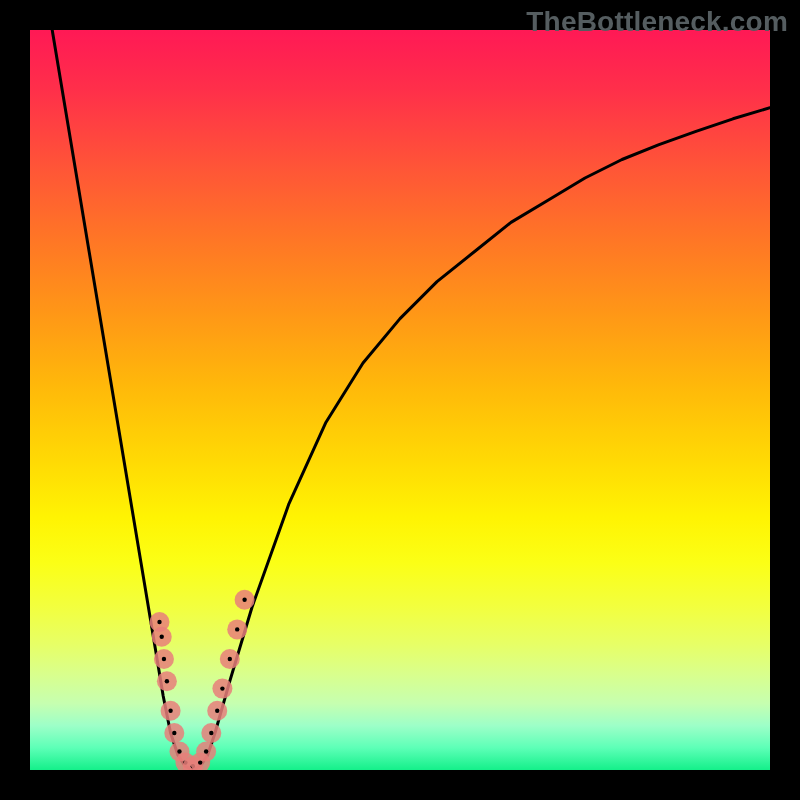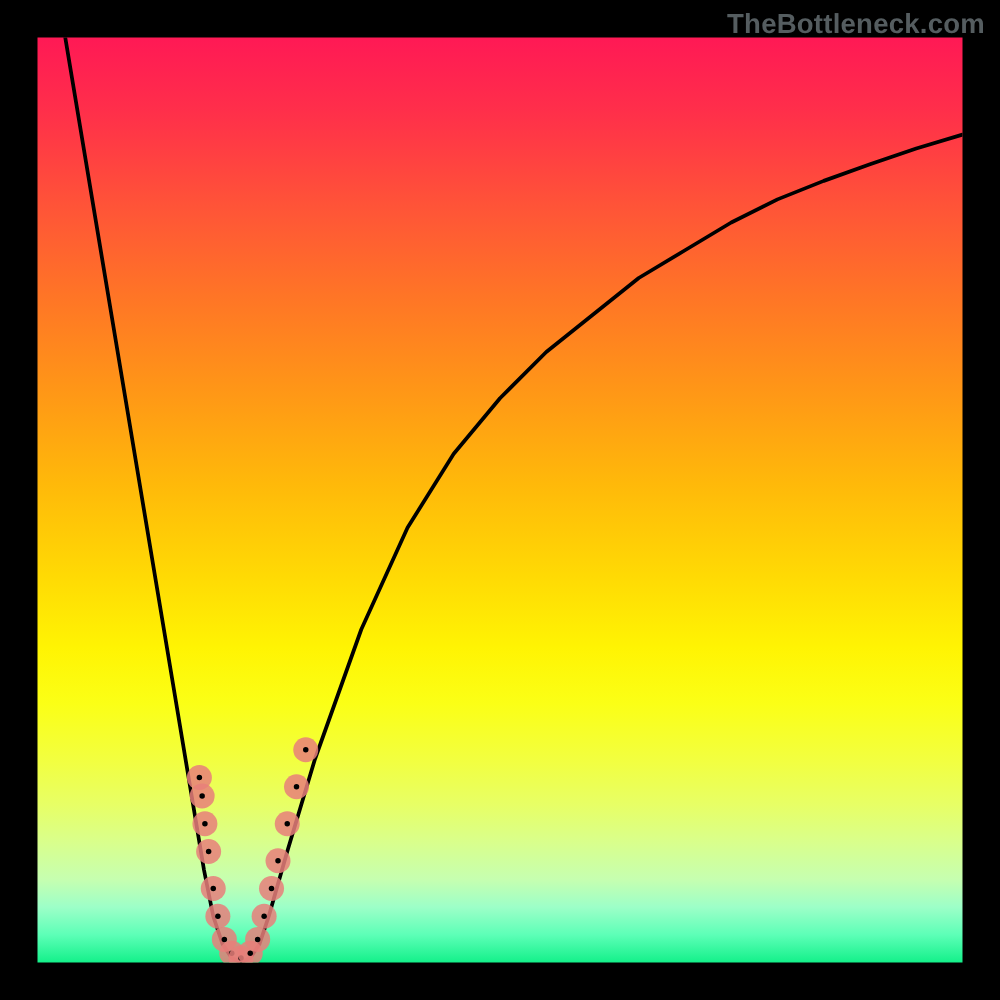--- a/index.html
+++ b/index.html
@@ -41,21 +41,21 @@
       #9dffc8 94%,
       #5dffb7 97%,
       #14f08a 100%
     );
   }
   .watermark {
     position: absolute;
     top: 6px;
     right: 12px;
     color: #555d60;
-    font-size: 22px;
+    font-size: 28px;
     font-weight: 600;
     letter-spacing: 0.2px;
     user-select: none;
   }
   svg {
     position: absolute;
     left: 0;
     top: 0;
   }
 </style>

